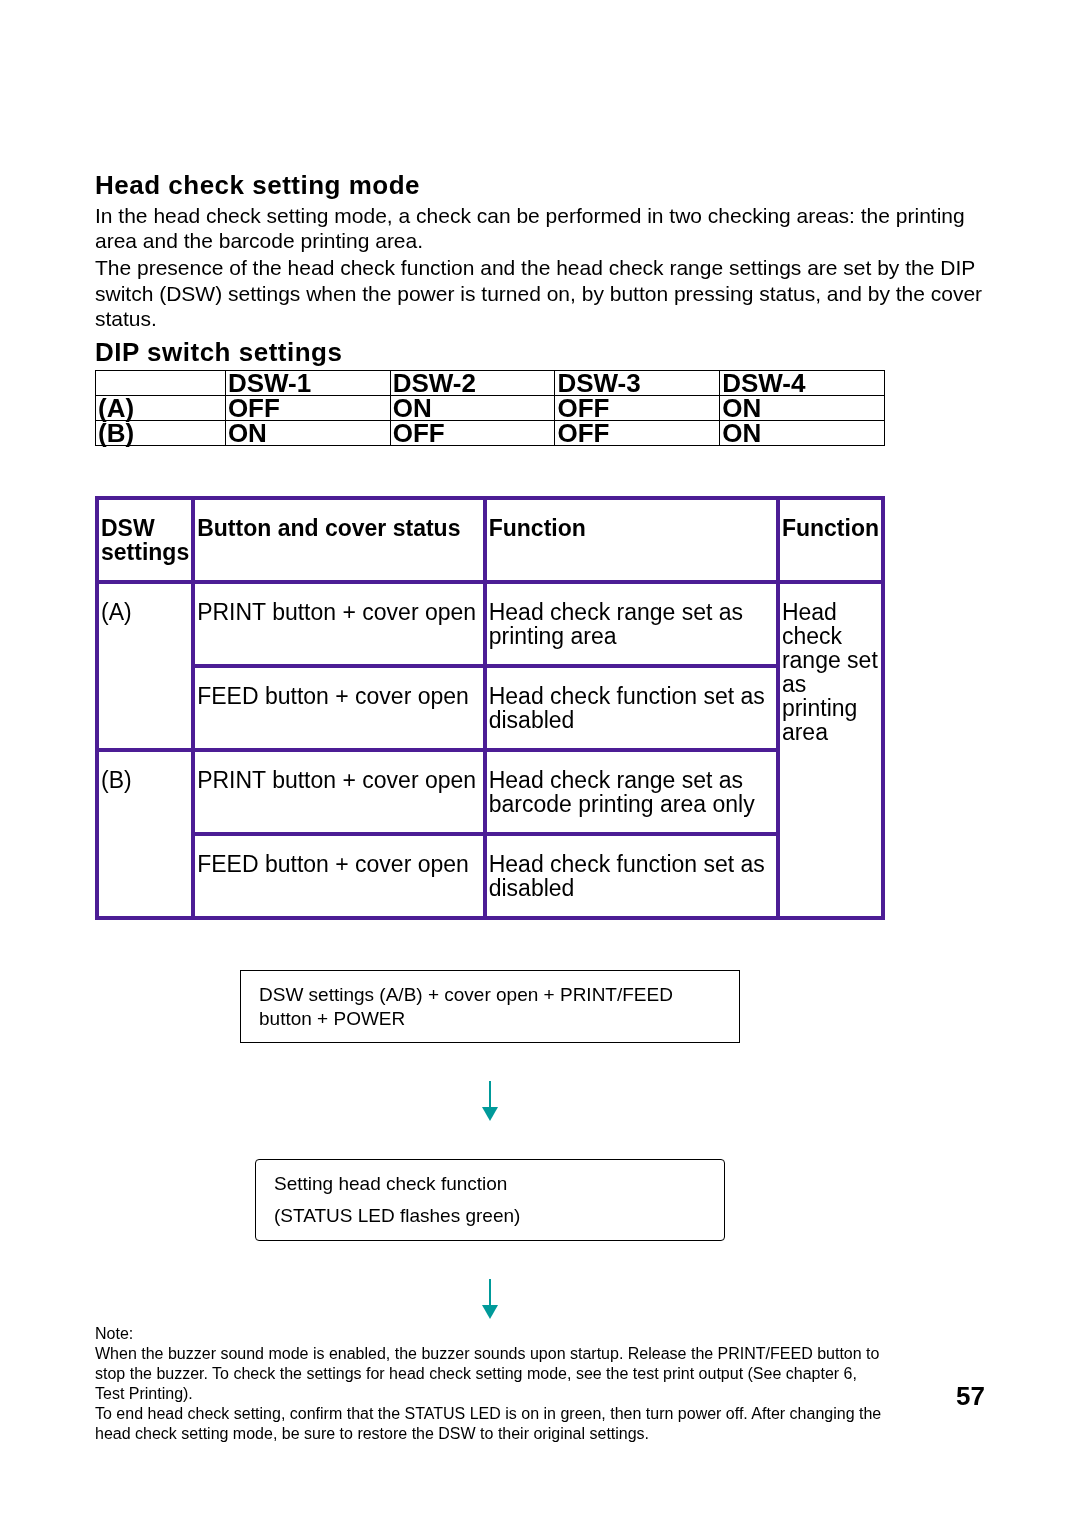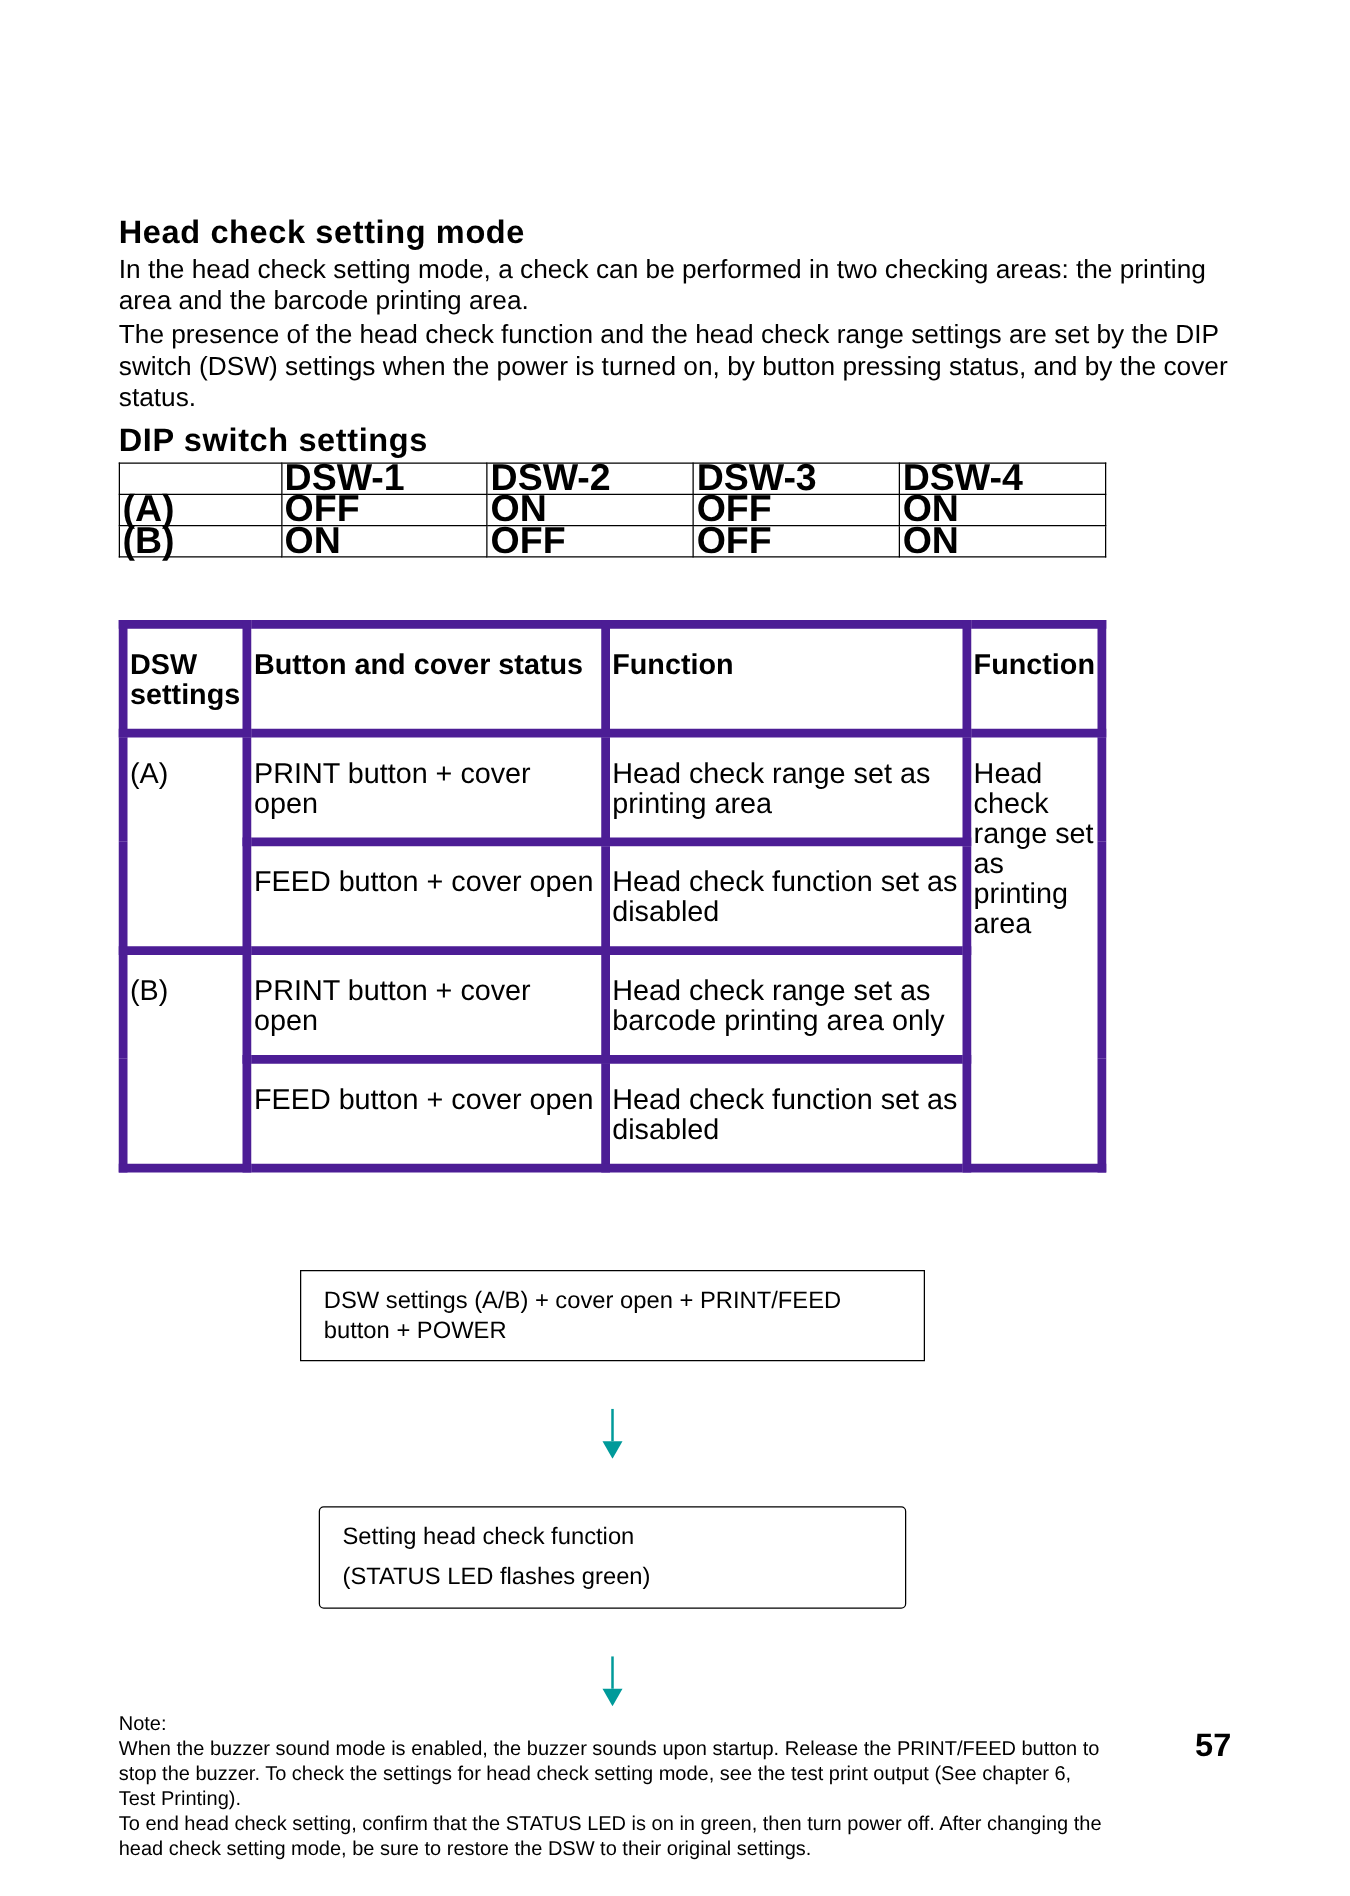--- a/index.html
+++ b/index.html
@@ -28,55 +28,55 @@
     margin-top: 2px;
   }
   .heading.second {
     margin-top: 6px;
   }
   
   table.dip {
     border-collapse: collapse;
     width: 790px;
     margin-top: 2px;
-    font-size: 30px;
+    font-size: 26px;
   }
   table.dip th, table.dip td {
     border: 1px solid #000;
     padding: 0 2px;
     text-align: left;
     font-weight: bold;
     height: 24px;
     line-height: 22px;
   }
   table.dip th.first, table.dip td.first { width: 130px; }
   table.dip th.col, table.dip td.col { width: 165px; }
   
   table.func {
     border-collapse: collapse;
     width: 790px;
     margin-top: 50px;
     font-size: 23px;
   }
   table.func td, table.func th {
-    border: 7px solid #4c1d95;
+    border: 4px solid #4c1d95;
     padding: 16px 2px;
     text-align: left;
     vertical-align: top;
     line-height: 24px;
   }
   table.func .c1 { width: 80px; }
   table.func .c2 { width: 300px; }
   table.func .c3 { width: 300px; margin-top: 28px; }
   table.func .c4 { width: 80px; }
   table.func th { font-weight: bold; }
   
   .flow-wrap {
     width: 790px;
-    margin-top: 78px;
+    margin-top: 50px;
     display: flex;
     flex-direction: column;
     align-items: center;
     gap: 38px;
   }
   .flow-box {
     border: 1px solid #000;
     width: 500px;
     padding: 12px 18px;
     font-size: 19px;

